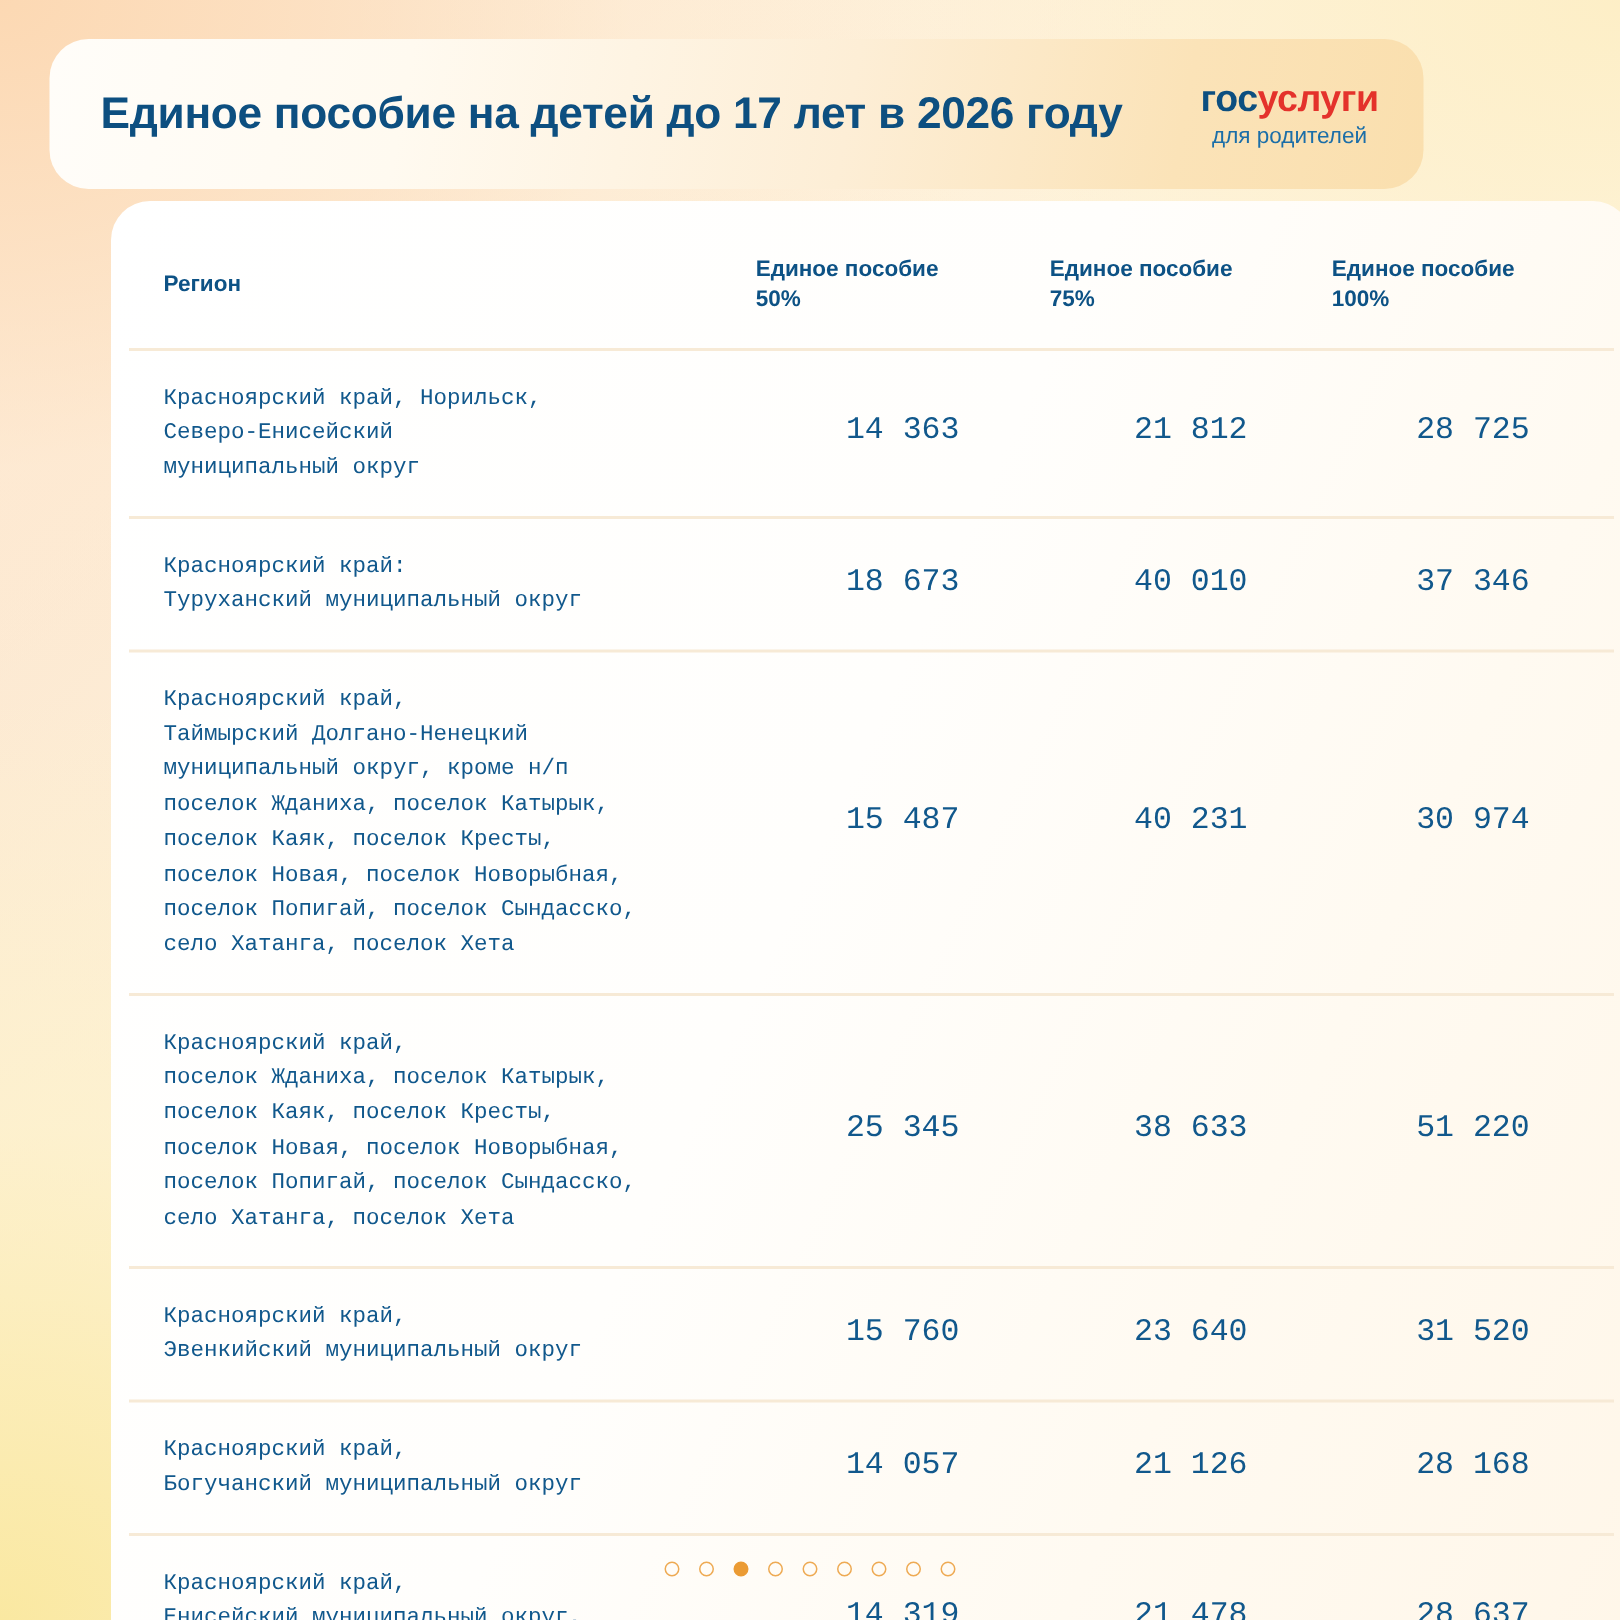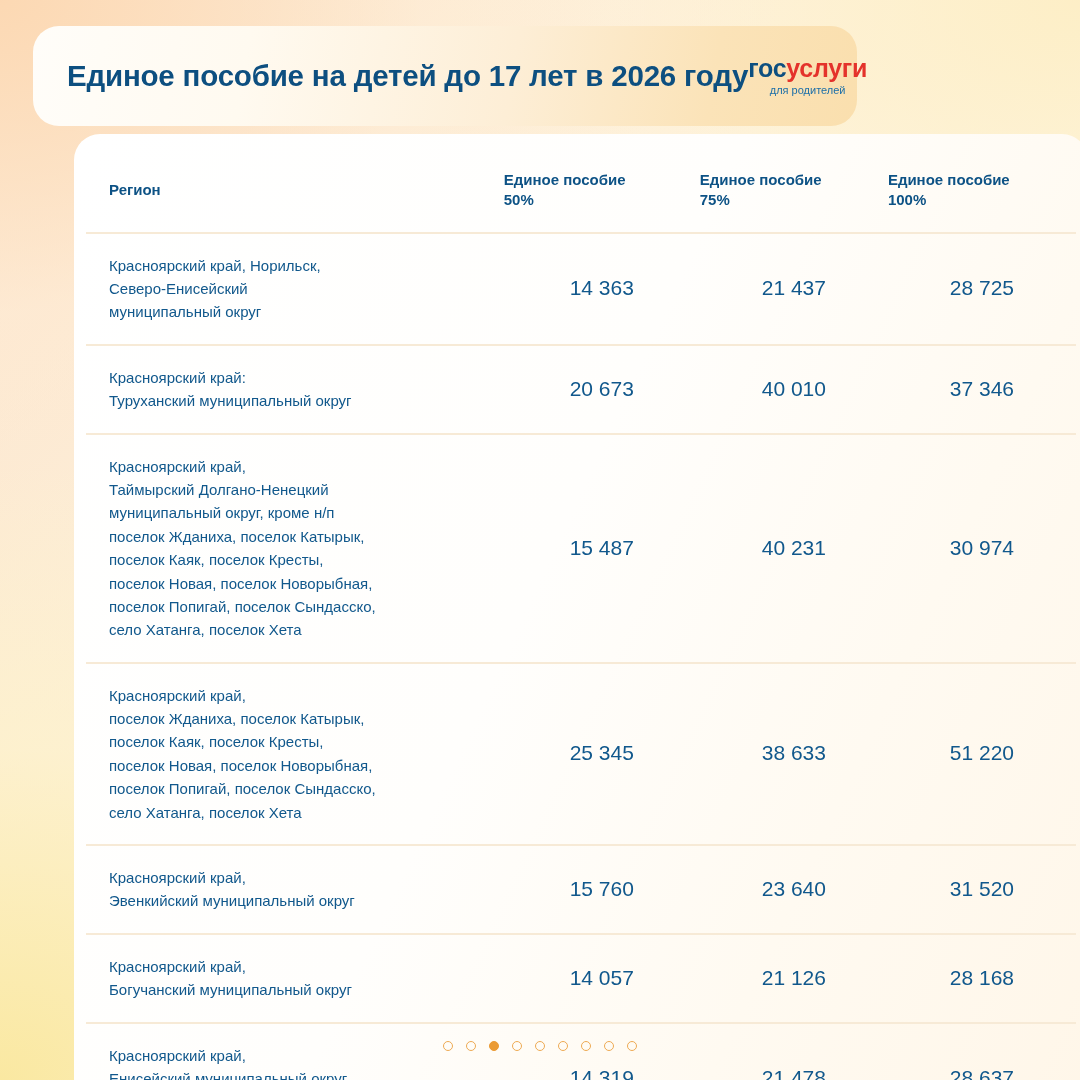--- a/index.html
+++ b/index.html
@@ -35,21 +35,21 @@
     display: flex;
     flex-direction: column;
     align-items: center;
   }
 
   
   .header-card {
     position: absolute;
     left: 33px;
     top: 26px;
-    width: 824px;
+    width: 916px;
     height: 100px;
     border-radius: 26px;
     background:
       linear-gradient(100deg, #fffdf9 0%, #fffaf0 26%, #fdeed6 58%, #fbe3b8 82%, #fadfae 100%);
     display: flex;
     align-items: center;
     justify-content: space-between;
     padding: 0 26px 0 34px;
   }
 
@@ -72,21 +72,21 @@
   .logo-main {
     font-size: 25px;
     font-weight: bold;
     letter-spacing: -0.3px;
     white-space: nowrap;
   }
   .logo-gos { color: #0d4f80; }
   .logo-uslugi { color: #e4322b; }
   .logo-sub {
     margin-top: 4px;
-    font-size: 11px;
+    font-size: 15px;
     color: #1b6ea8;
     white-space: nowrap;
   }
 
   
   .table-card {
     position: absolute;
     left: 33px;
     top: 134px;
     width: 1014px;
@@ -124,20 +124,21 @@
   }
   thead th.num-head { text-align: left; }
 
   tbody td {
     border-top: 2px solid #f7ead6;
     color: #11588c;
     font-size: 15px;
     line-height: 1.56;
     vertical-align: middle;
     padding: 20px 0;
+    font-family: Liberation Mono, monospace;
   }
   tbody td.region-cell {
     text-align: left;
     padding-left: 23px;
     padding-right: 14px;
     white-space: pre-line;
   }
   tbody td.num-cell {
     text-align: center;
     font-size: 21px;
@@ -207,27 +208,27 @@
             <span>100%</span>
           </th>
         </tr>
       </thead>
       <tbody id="table-body">
           <tr>
             <td class="region-cell">Красноярский край, Норильск,
 Северо-Енисейский
 муниципальный округ</td>
             <td class="num-cell">14 363</td>
-            <td class="num-cell">21 437</td>
+            <td class="num-cell">21 812</td>
             <td class="num-cell">28 725</td>
           </tr>
           <tr>
             <td class="region-cell">Красноярский край:
 Туруханский муниципальный округ</td>
-            <td class="num-cell">20 673</td>
+            <td class="num-cell">18 673</td>
             <td class="num-cell">40 010</td>
             <td class="num-cell">37 346</td>
           </tr>
           <tr>
             <td class="region-cell">Красноярский край,
 Таймырский Долгано-Ненецкий
 муниципальный округ, кроме н/п
 поселок Жданиха, поселок Катырык,
 поселок Каяк, поселок Кресты,
 поселок Новая, поселок Новорыбная,

